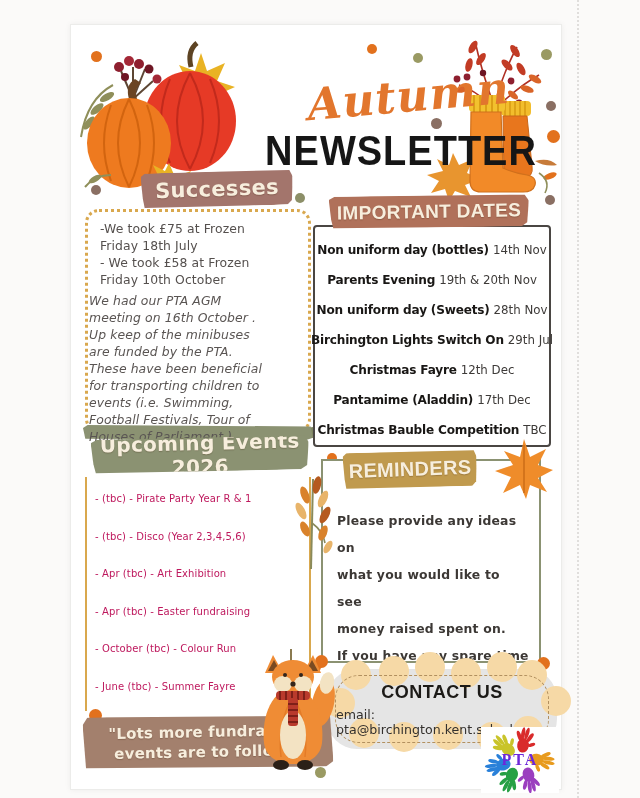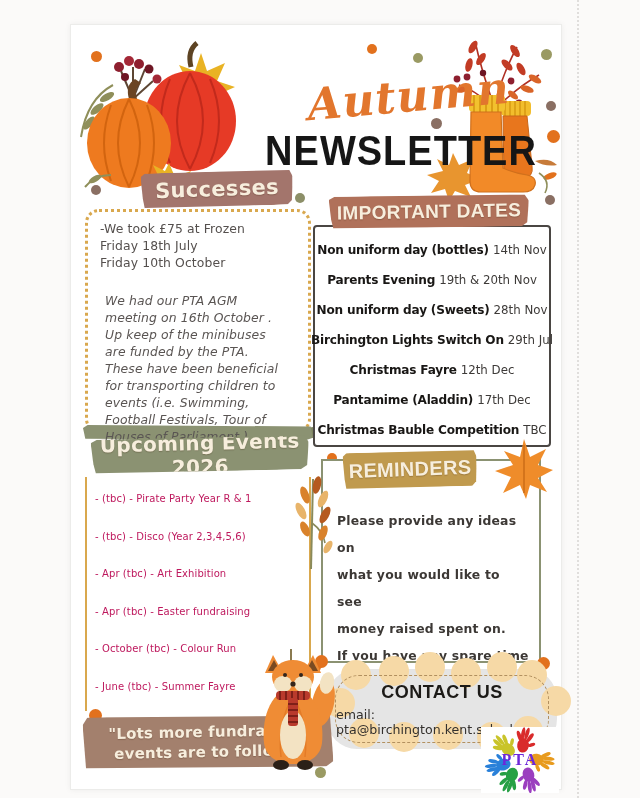--- a/index.html
+++ b/index.html
@@ -157,23 +157,24 @@
   <div class="title-main">NEWSLETTER</div>
   <div class="title-year">2025</div>
 
   <div class="tape" style="left:70px;top:146px;width:152px;height:36px;background:#a3756c;font-size:21px;transform:rotate(-2deg);z-index:2;">
     <span>Successes</span>
   </div>
   <div class="successes-box">
 
   <div class="successes-line">-We took £75 at Frozen</div>
       <div class="successes-line">Friday 18th July</div>
+      <div class="successes-line">- We took £58 at Frozen</div>
       <div class="successes-line">Friday 10th October</div>
     </div>
-  <div style="position:absolute;left:34px;top:267px;width:200px;z-index:2;">
+  <div style="position:absolute;left:18px;top:267px;width:200px;z-index:2;">
 
   <div class="successes-line it">We  had our PTA  AGM</div>
       <div class="successes-line it">meeting on 16th October .</div>
       <div class="successes-line it">Up keep of the minibuses</div>
       <div class="successes-line it">are  funded by the PTA.</div>
       <div class="successes-line it">These have been beneficial</div>
       <div class="successes-line it">for transporting children to</div>
       <div class="successes-line it">events (i.e. Swimming,</div>
       <div class="successes-line it">Football Festivals, Tour of</div>
       <div class="successes-line it">Houses of Parliament.).</div>

